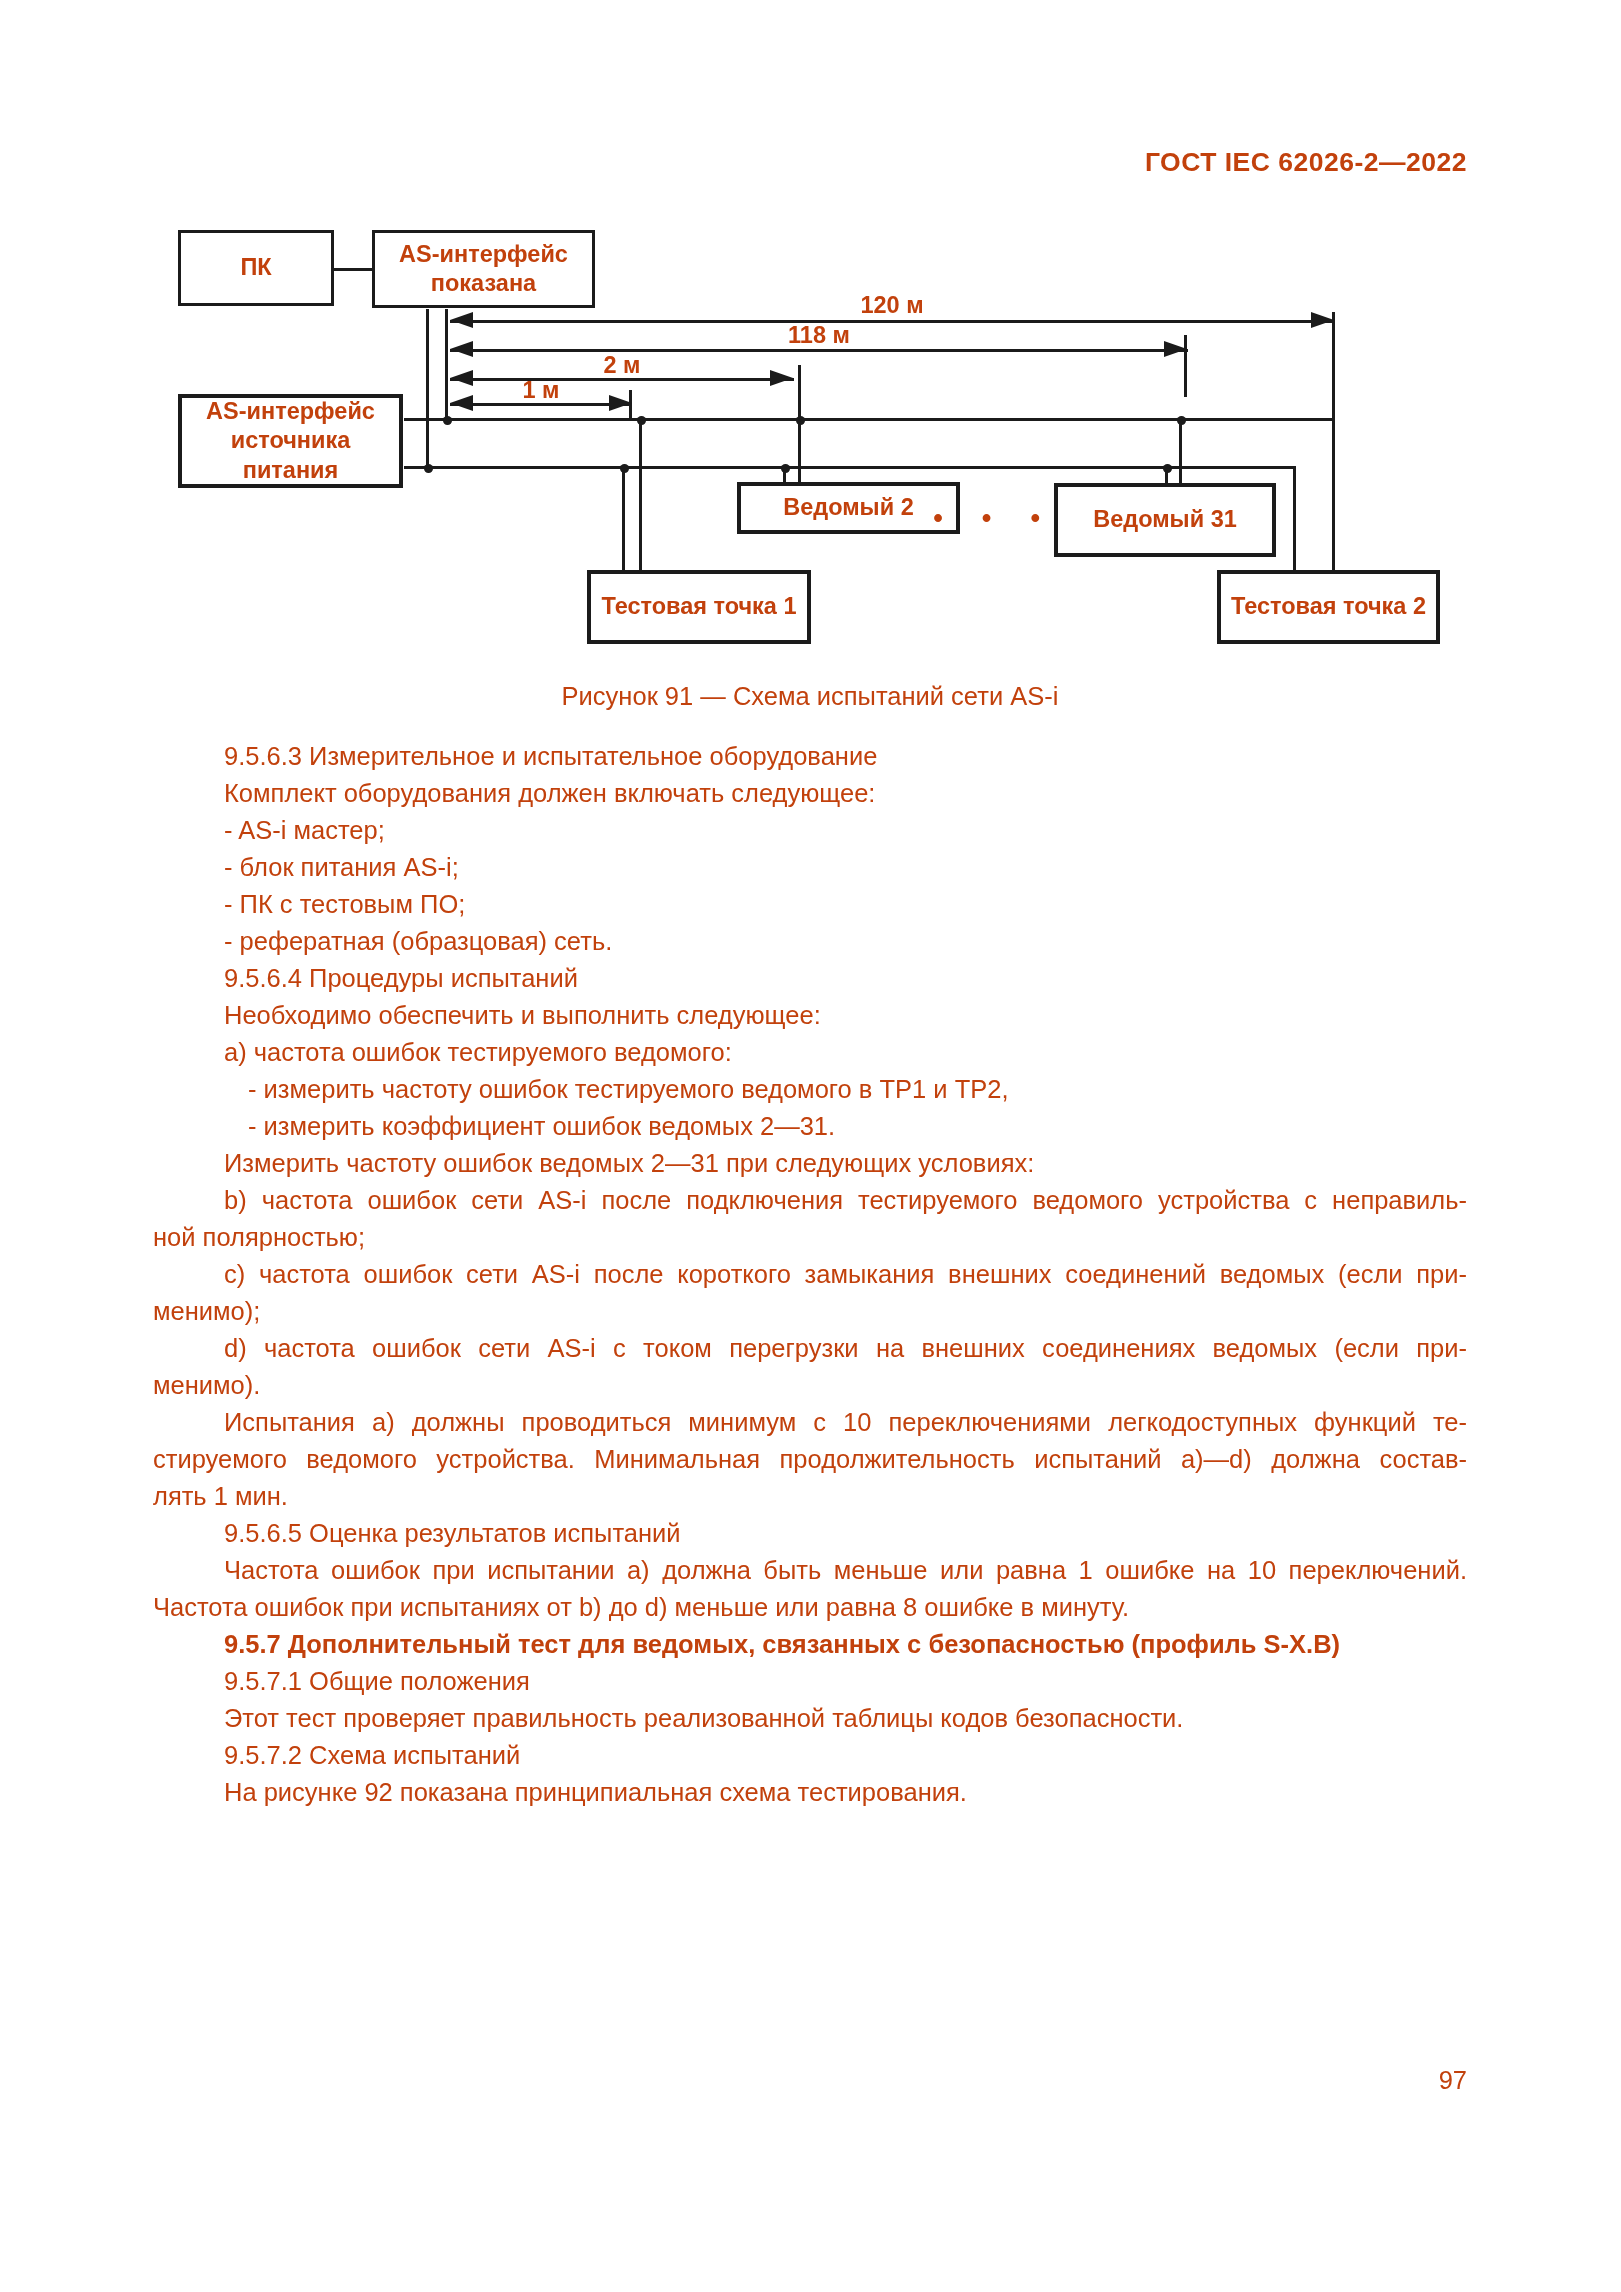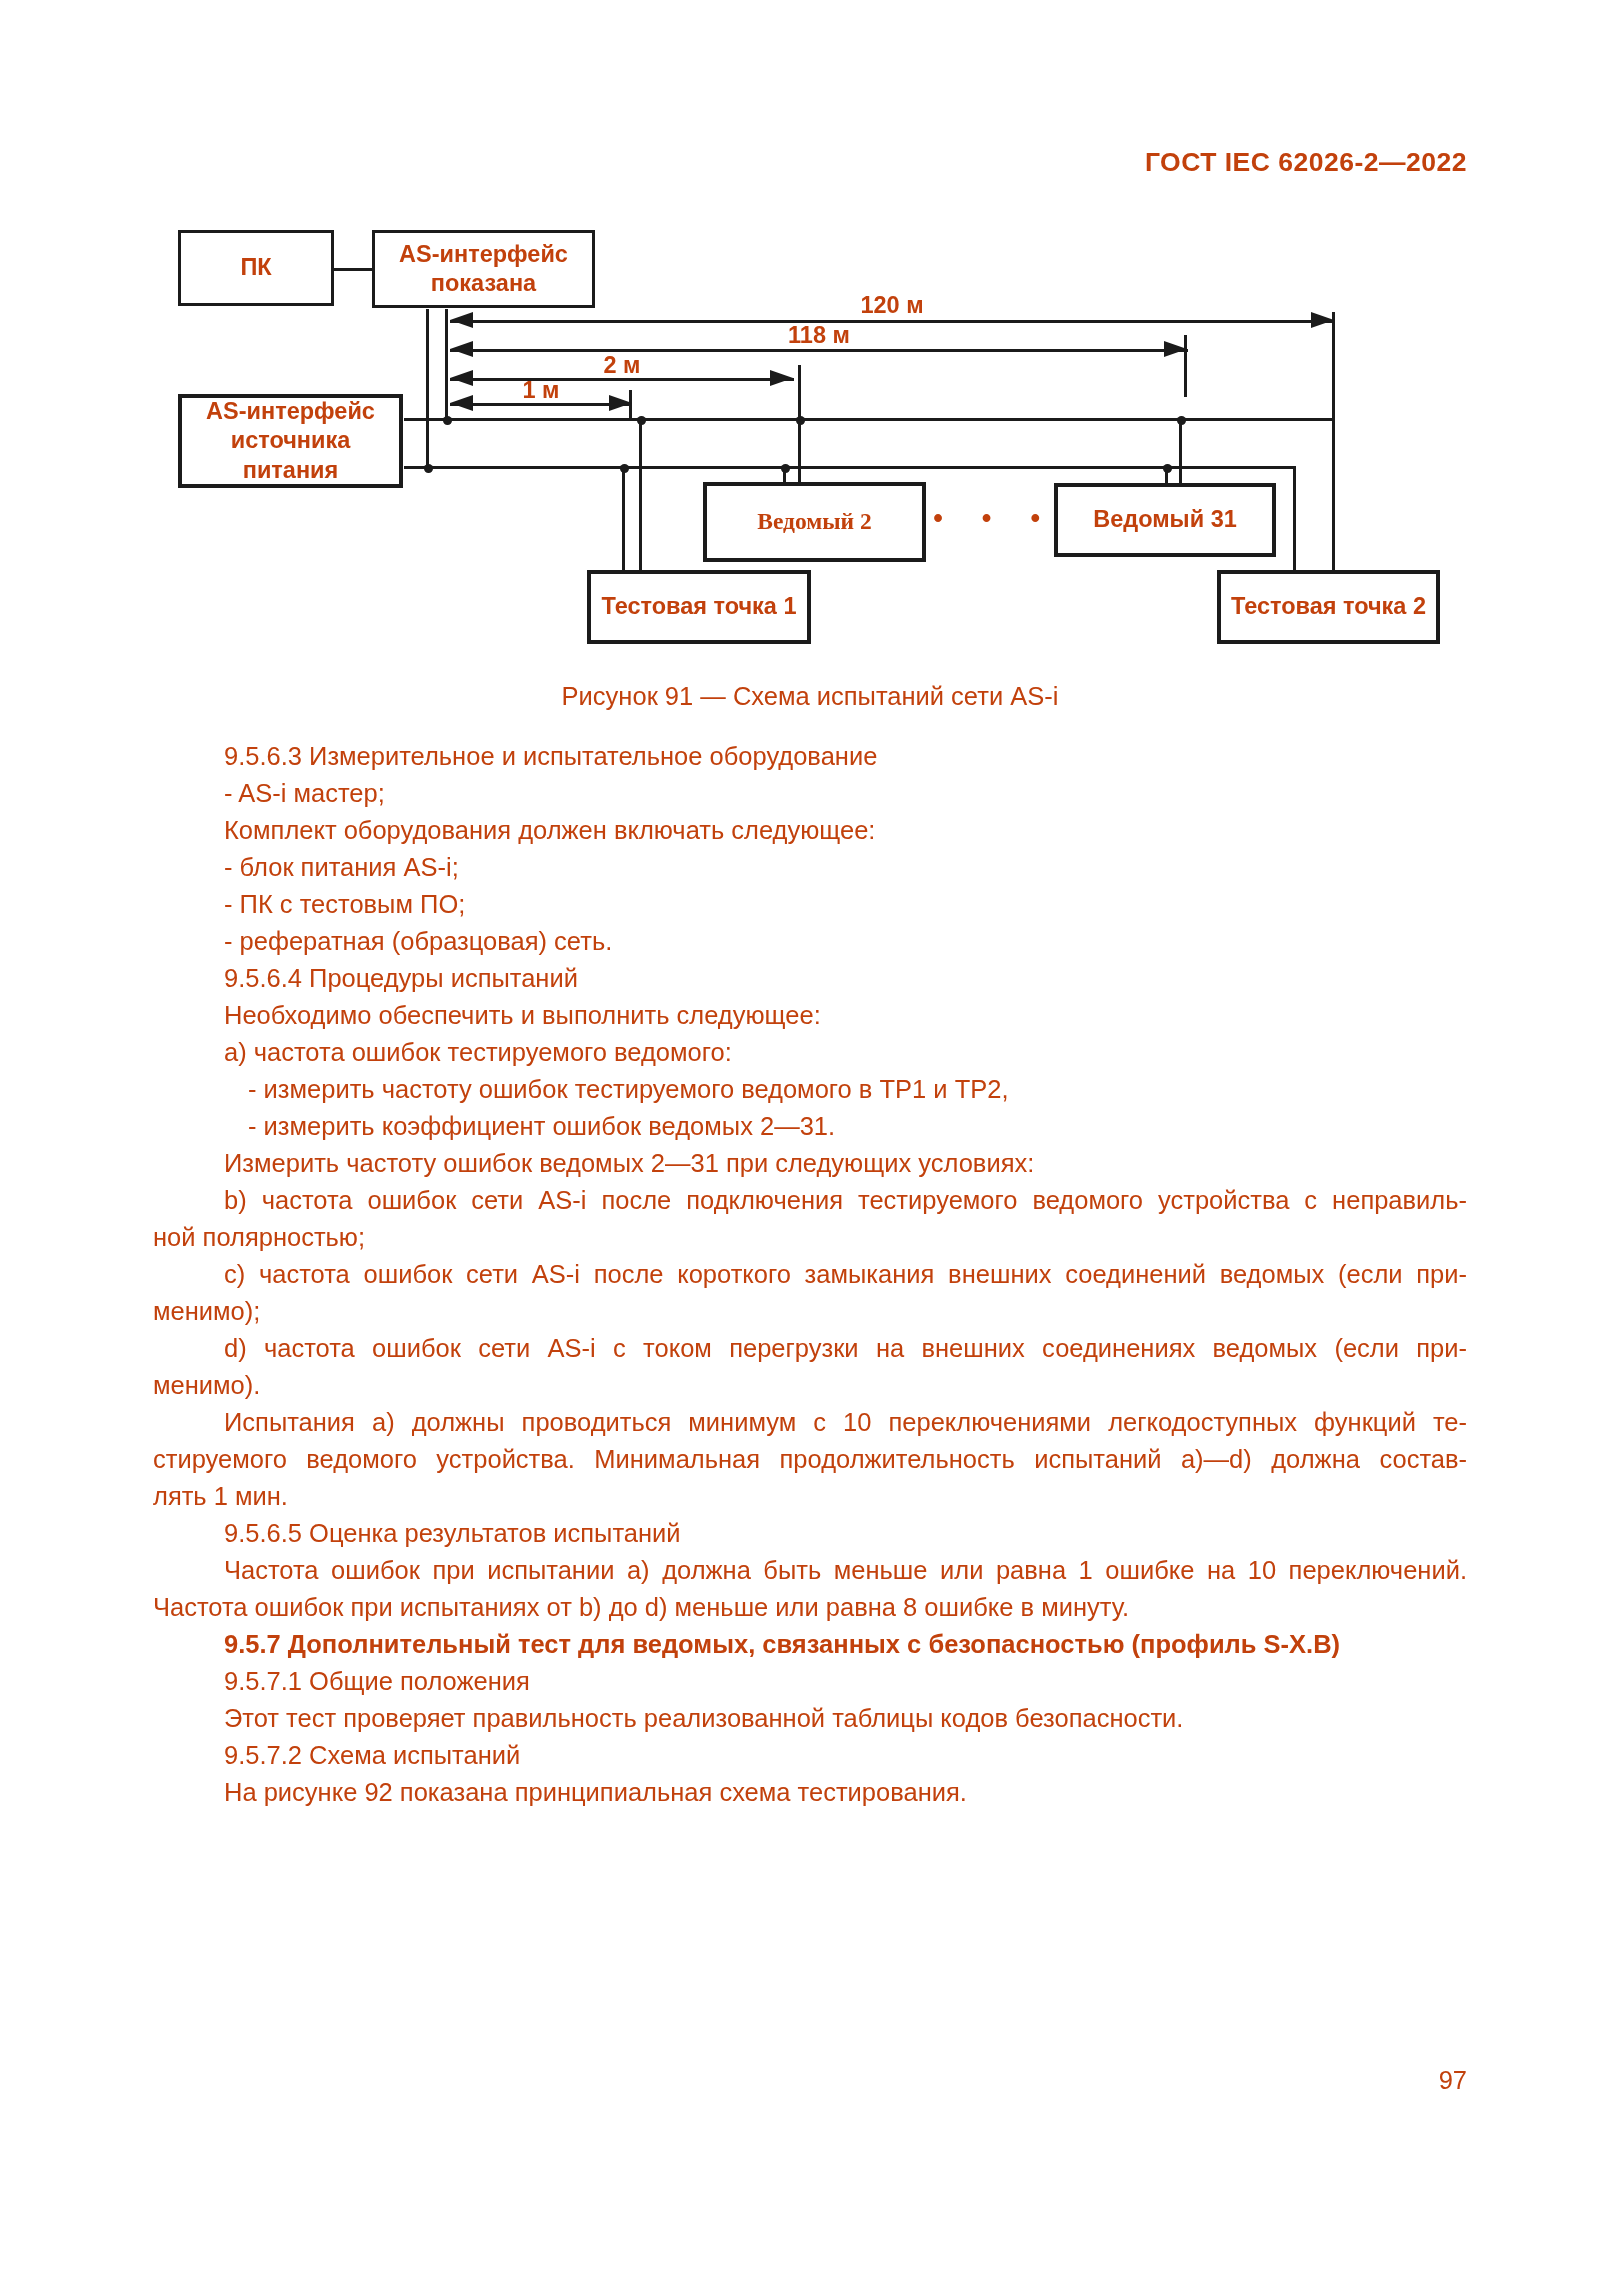--- a/index.html
+++ b/index.html
@@ -67,21 +67,21 @@
       <span>ПК</span>
     </div>
     <div class="dbox" style="left:372px;top:230px;width:223px;height:78px;">
       <span>AS-интерфейс</span>
       <span>показана</span>
     </div>
     <div class="dbox thick" style="left:178px;top:394px;width:225px;height:94px;">
       <span>AS-интерфейс</span>
       <span>источника питания</span>
     </div>
-    <div class="dbox thick" style="left:703px;top:482px;width:223px;height:80px;font-family:Liberation Serif, serif;">
+    <div class="dbox thick" style="left:737px;top:482px;width:223px;height:52px;">
       <span>Ведомый 2</span>
     </div>
     <div class="dbox thick" style="left:1054px;top:483px;width:222px;height:74px;">
       <span>Ведомый 31</span>
     </div>
     <div class="dbox thick" style="left:587px;top:570px;width:224px;height:74px;">
       <span>Тестовая точка 1</span>
     </div>
     <div class="dbox thick" style="left:1217px;top:570px;width:223px;height:74px;">
       <span>Тестовая точка 2</span>
@@ -138,22 +138,22 @@
     <div class="ddot" style="left:796px;top:416px;"></div>
     <div class="ddot" style="left:781px;top:464px;"></div>
     <div class="ddot" style="left:1177px;top:416px;"></div>
     <div class="ddot" style="left:1163px;top:464px;"></div>
   </div>
 
   <div class="fig-caption">Рисунок 91 — Схема испытаний сети AS-i</div>
 
   <div class="body-text">
       <div class="bline ind1">9.5.6.3 Измерительное и испытательное оборудование</div>
+      <div class="bline ind1">Комплект оборудования должен включать следующее:</div>
       <div class="bline ind1">- AS-i мастер;</div>
-      <div class="bline ind1">Комплект оборудования должен включать следующее:</div>
       <div class="bline ind1">- блок питания AS-i;</div>
       <div class="bline ind1">- ПК с тестовым ПО;</div>
       <div class="bline ind1">- рефератная (образцовая) сеть.</div>
       <div class="bline ind1">9.5.6.4 Процедуры испытаний</div>
       <div class="bline ind1">Необходимо обеспечить и выполнить следующее:</div>
       <div class="bline ind1">a) частота ошибок тестируемого ведомого:</div>
       <div class="bline ind2">- измерить частоту ошибок тестируемого ведомого в ТР1 и ТР2,</div>
       <div class="bline ind2">- измерить коэффициент ошибок ведомых 2—31.</div>
       <div class="bline ind1">Измерить частоту ошибок ведомых 2—31 при следующих условиях:</div>
       <div class="bline ind1 just">b) частота ошибок сети AS-i после подключения тестируемого ведомого устройства с неправиль-</div>

